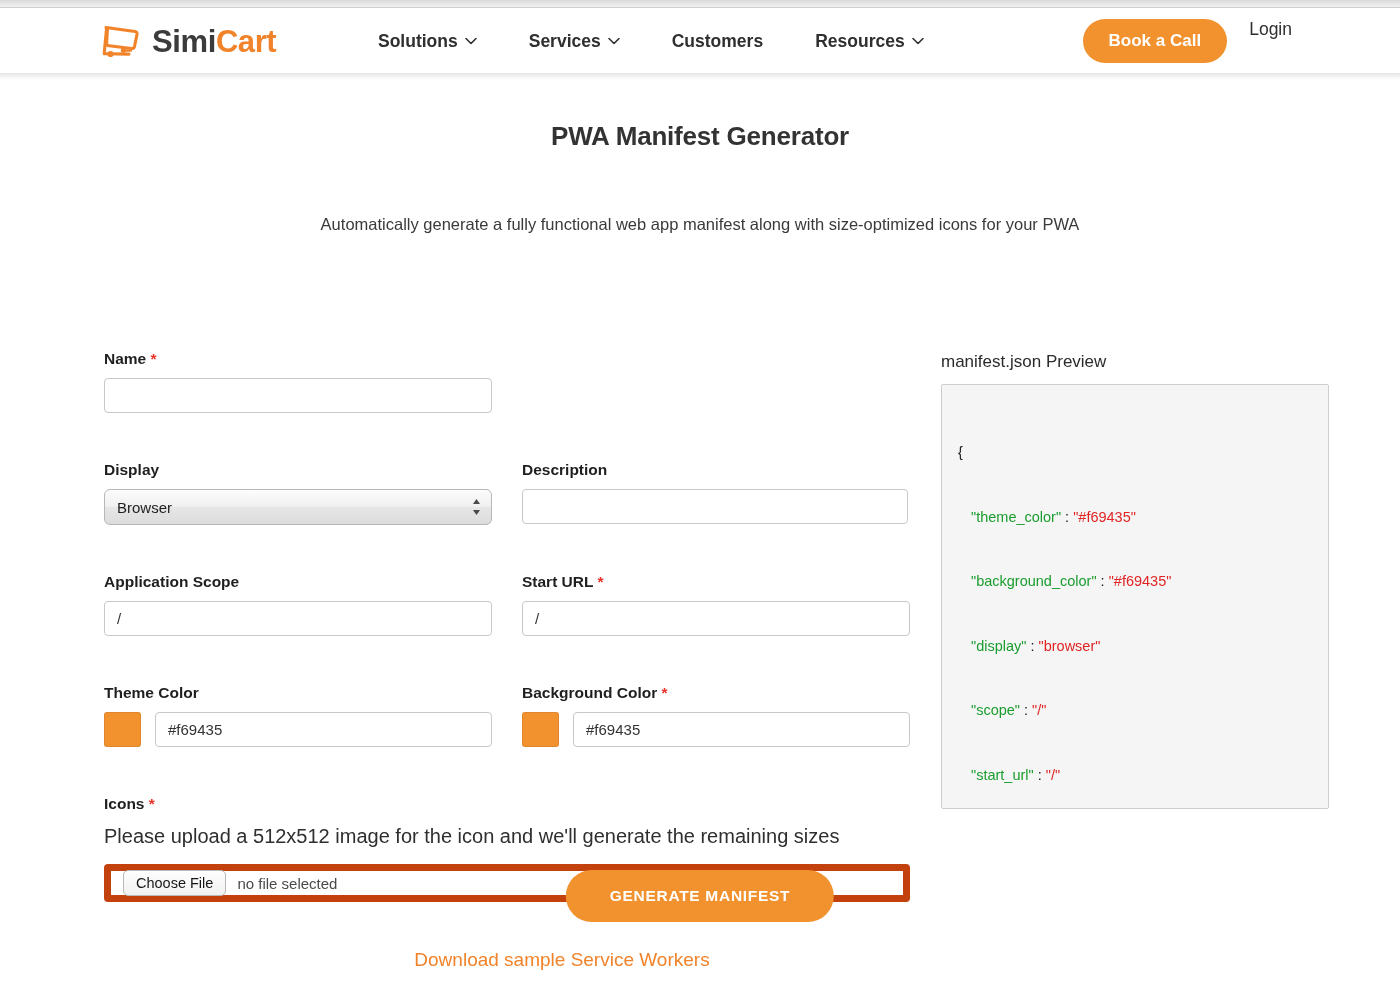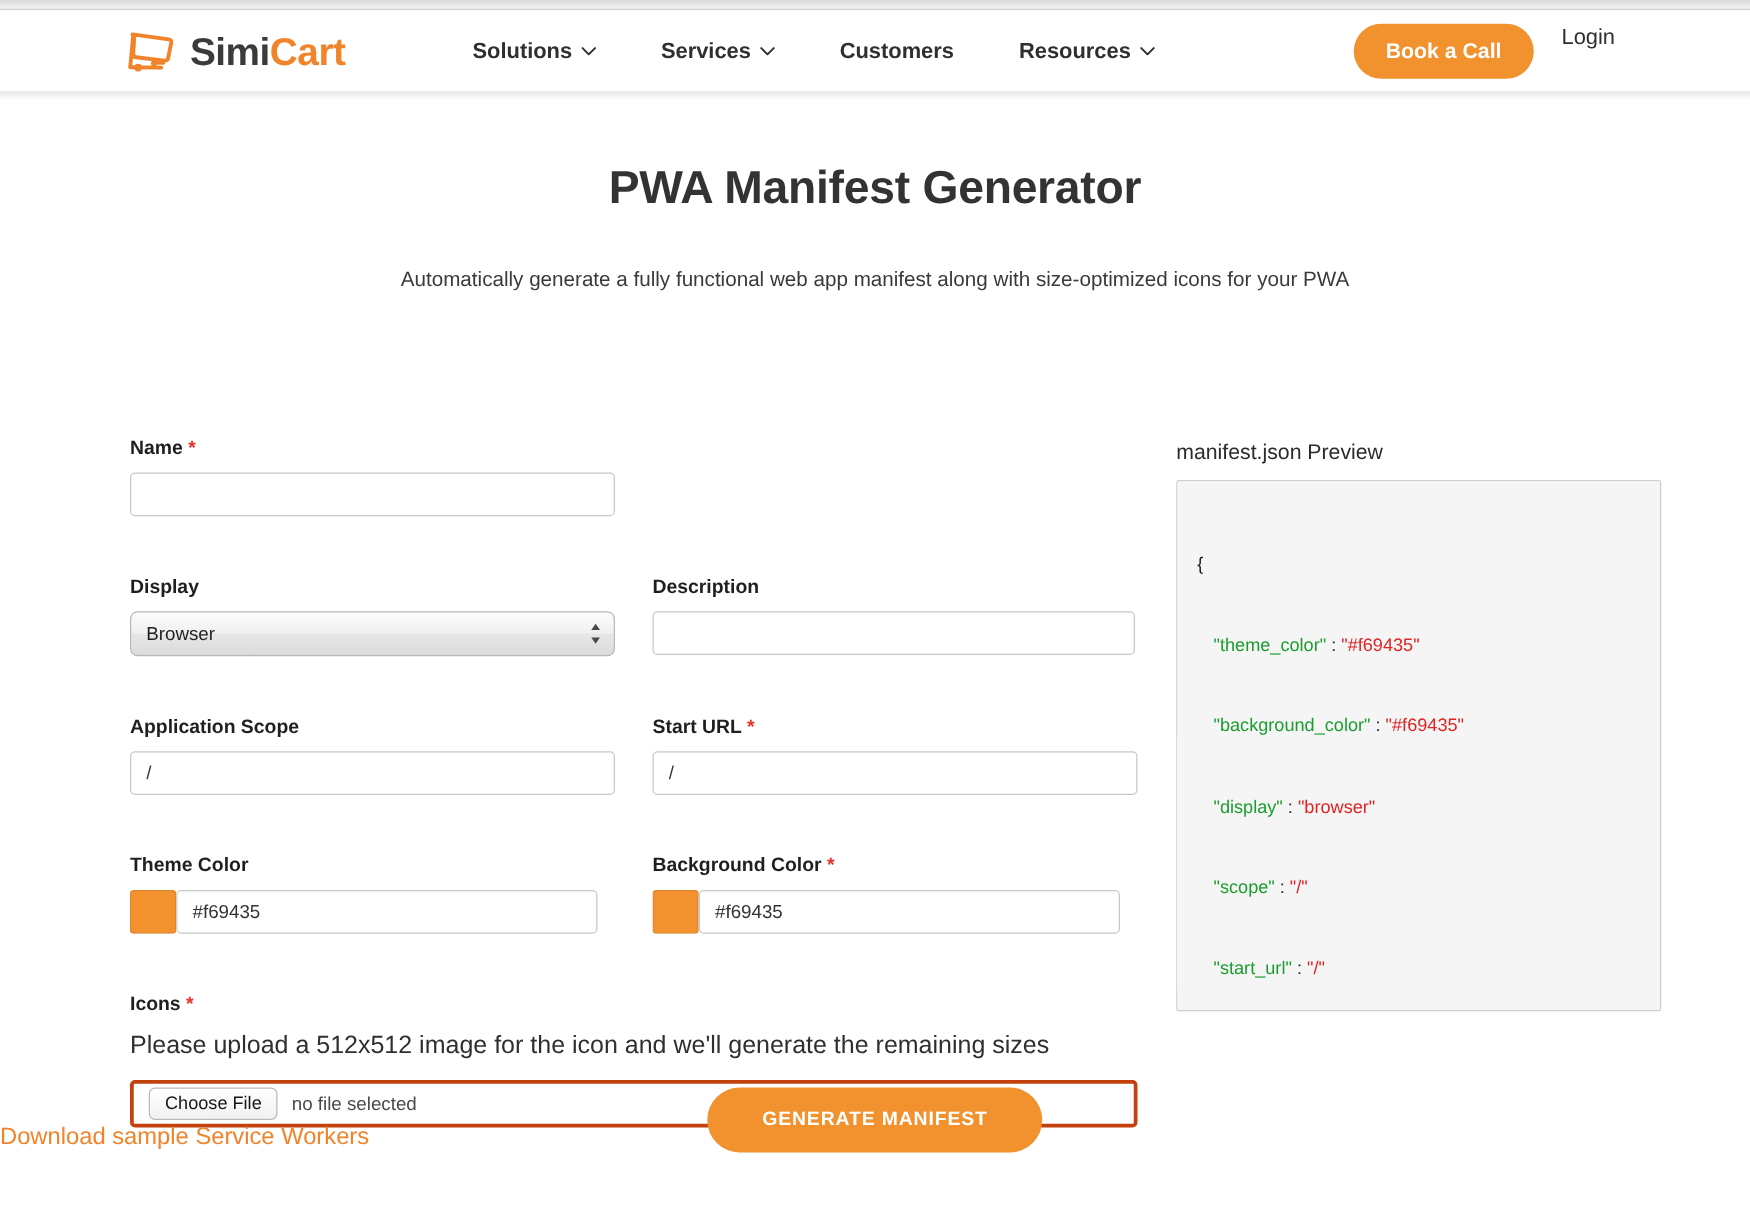--- a/index.html
+++ b/index.html
@@ -74,21 +74,21 @@
   }
   .login-link {
     font-size: 17.5px; color: #2f2f2f;
     text-decoration: none; cursor: pointer;
   }
 
   
   .page-title {
     position: absolute; top: 104px; left: 0; width: 1400px;
     text-align: center;
-    font-size: 37px; font-weight: bold; color: #333333;
+    font-size: 26px; font-weight: bold; color: #333333;
     letter-spacing: -0.2px;
   }
   .page-subtitle {
     position: absolute; top: 198px; left: 0; width: 1400px;
     text-align: center;
     font-size: 16.5px; color: #3a3a3a;
   }
 
   
   .form-area {
@@ -139,21 +139,21 @@
     box-shadow: 0 1px 0 rgba(255,255,255,0.8) inset;
   }
   .select-arrows {
     position: absolute; right: 11px; top: 50%;
     transform: translateY(-50%);
     pointer-events: none;
     display: block; width: 9px; height: 18px;
   }
 
   
-  .color-row { display: flex; align-items: flex-end; }
+  .color-row { display: flex; align-items: flex-end; gap: 14px; }
   .color-swatch {
     width: 37px; height: 35px;
     border-radius: 3px;
     border: 1px solid rgba(0,0,0,0.07);
     cursor: pointer;
     flex: 0 0 auto;
   }
   .color-text {
     width: 337px; height: 35px;
     border: 1px solid #c8c8c8;
@@ -165,21 +165,21 @@
     outline: none;
   }
 
   
   .icons-section { margin-top: 48px; width: 806px; }
   .icons-help {
     font-size: 20px; color: #2f2f2f; margin: 12px 0 16px 0;
   }
   .file-input-box {
     width: 806px; height: 38px;
-    border: 3px solid #c2410c;
+    border: 7px solid #c2410c;
     border-radius: 4px;
     background: #ffffff;
     display: flex; align-items: center;
     padding: 0 12px;
     gap: 11px;
     cursor: pointer;
   }
   .choose-file-btn {
     border: 1px solid #b9b9b9;
     border-radius: 5px;
@@ -225,21 +225,22 @@
     background: #f2922f;
     color: #ffffff;
     border: none; border-radius: 28px;
     font-family: "Liberation Sans", sans-serif;
     font-size: 15.5px; font-weight: bold;
     letter-spacing: 0.7px;
     padding: 17px 44px;
     cursor: pointer;
   }
   .sw-link {
-    position: absolute; top: 899px; left: 0; width: 1124px;
+    position: absolute; top: 949px; left: 0; width: 1124px;
+    text-align: center;
     font-size: 19px; color: #f1832b;
     text-decoration: none; cursor: pointer;
   }
 </style>
 </head>
 <body>
 
 <div class="chrome-strip"></div>
 
 <header class="site-header">

